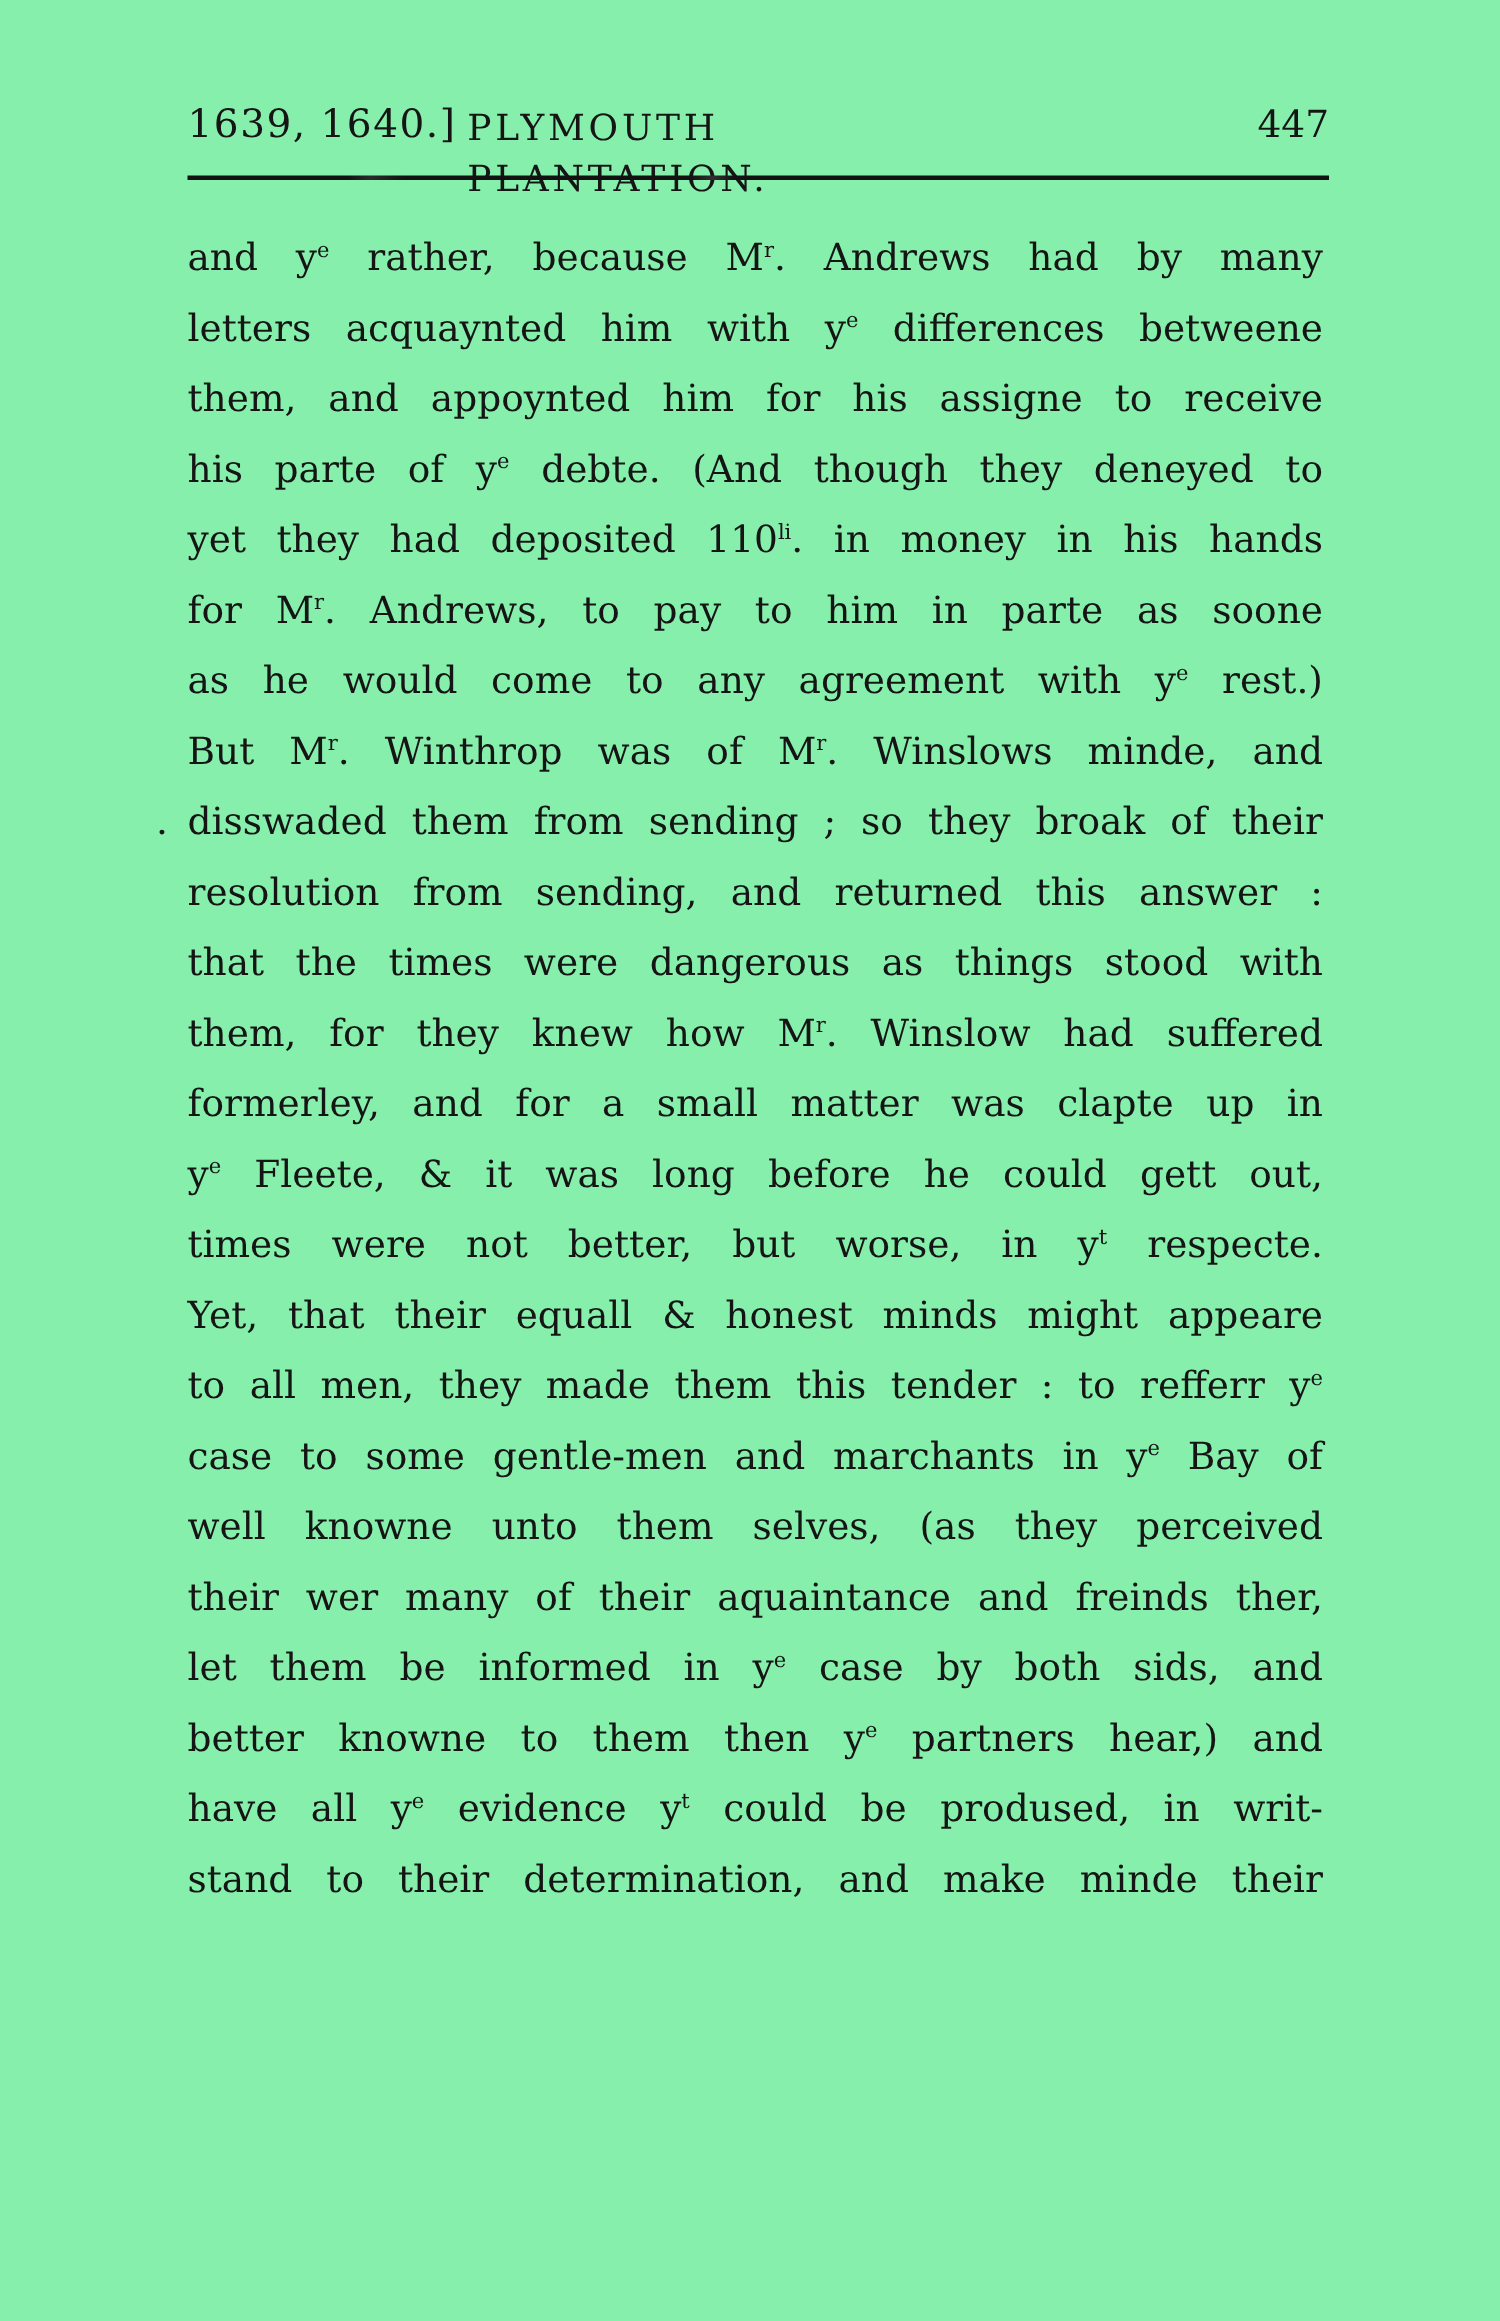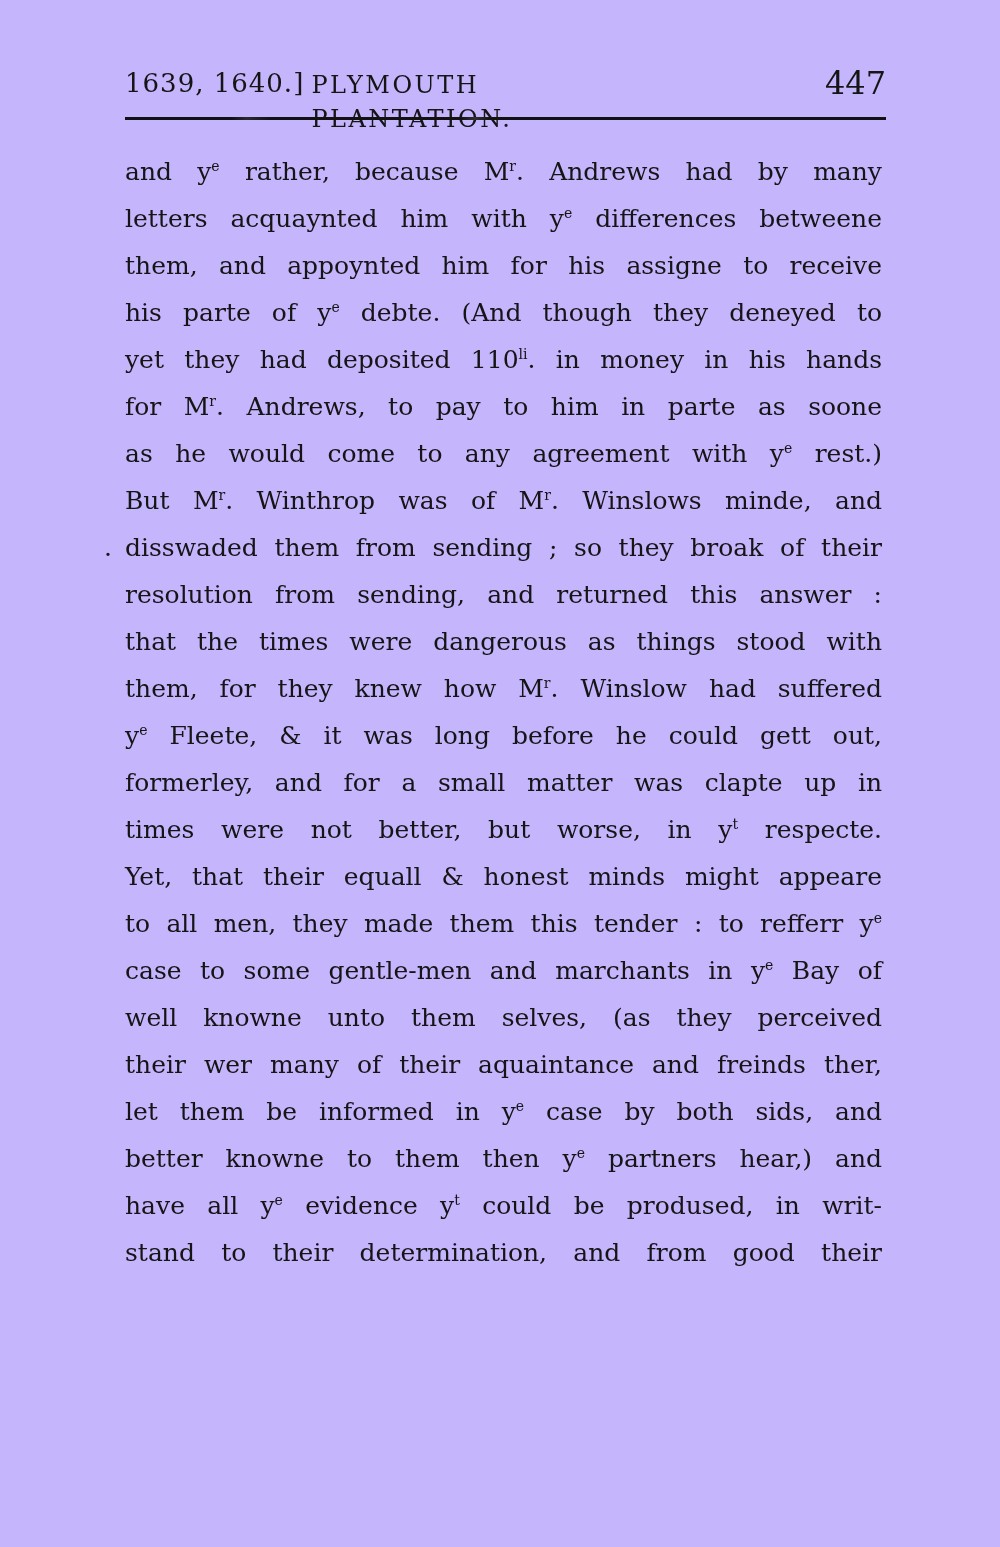--- a/index.html
+++ b/index.html
@@ -4,21 +4,21 @@
 <style>
   html, body {
     margin: 0;
     padding: 0;
     background: #ffffff;
   }
   .page {
     position: relative;
     width: 1000px;
     height: 1547px;
-    background: #c4b5fd;
+    background: #86efac;
     color: #151515;
     font-family: "DejaVu Serif", "Liberation Serif", serif;
     overflow: hidden;
   }
   .header {
     position: absolute;
     left: 125px;
     right: 114px;
     top: 66px;
     height: 34px;
@@ -37,21 +37,21 @@
     top: 2px;
     transform: translateX(-51%);
     font-size: 24px;
     letter-spacing: 2.5px;
     word-spacing: 9px;
   }
   .h-right {
     position: absolute;
     right: 0;
     top: 0;
-    font-size: 32px;
+    font-size: 25px;
   }
   .rule {
     position: absolute;
     left: 125px;
     right: 114px;
     top: 117px;
     height: 3px;
     background: linear-gradient(90deg,
       #121212 0%, #121212 14%, #2a2a2a 16%, #121212 19%,
       #121212 44%, #303030 46%, #121212 48%, #121212 100%);
@@ -100,26 +100,26 @@
       <div class="line">them, and appoynted him for his assigne to receive</div>
       <div class="line">his parte of y<sup>e</sup> debte. (And though they deneyed to</div>
       <div class="line">yet they had deposited 110<sup>li</sup>. in money in his hands</div>
       <div class="line">for M<sup>r</sup>. Andrews, to pay to him in parte as soone</div>
       <div class="line">as he would come to any agreement with y<sup>e</sup> rest.)</div>
       <div class="line">But M<sup>r</sup>. Winthrop was of M<sup>r</sup>. Winslows minde, and</div>
       <div class="line">disswaded them from sending ; so they broak of their<span class="margin-dot">.</span></div>
       <div class="line">resolution from sending, and returned this answer :</div>
       <div class="line">that the times were dangerous as things stood with</div>
       <div class="line">them, for they knew how M<sup>r</sup>. Winslow had suffered</div>
+      <div class="line">formerley, and for a small matter was clapte up in</div>
       <div class="line">y<sup>e</sup> Fleete, &amp; it was long before he could gett out,</div>
-      <div class="line">formerley, and for a small matter was clapte up in</div>
       <div class="line">times were not better, but worse, in y<sup>t</sup> respecte.</div>
       <div class="line">Yet, that their equall &amp; honest minds might appeare</div>
       <div class="line">to all men, they made them this tender : to refferr y<sup>e</sup></div>
       <div class="line">case to some gentle-men and marchants in y<sup>e</sup> Bay of</div>
       <div class="line">well knowne unto them selves, (as they perceived</div>
       <div class="line">their wer many of their aquaintance and freinds ther,</div>
       <div class="line">let them be informed in y<sup>e</sup> case by both sids, and</div>
       <div class="line">better knowne to them then y<sup>e</sup> partners hear,) and</div>
       <div class="line">have all y<sup>e</sup> evidence y<sup>t</sup> could be prodused, in writ-</div>
-      <div class="line">stand to their determination, and from good their</div>
+      <div class="line">stand to their determination, and make minde their</div>
     </div>
 </div>
 
 </body></html>

